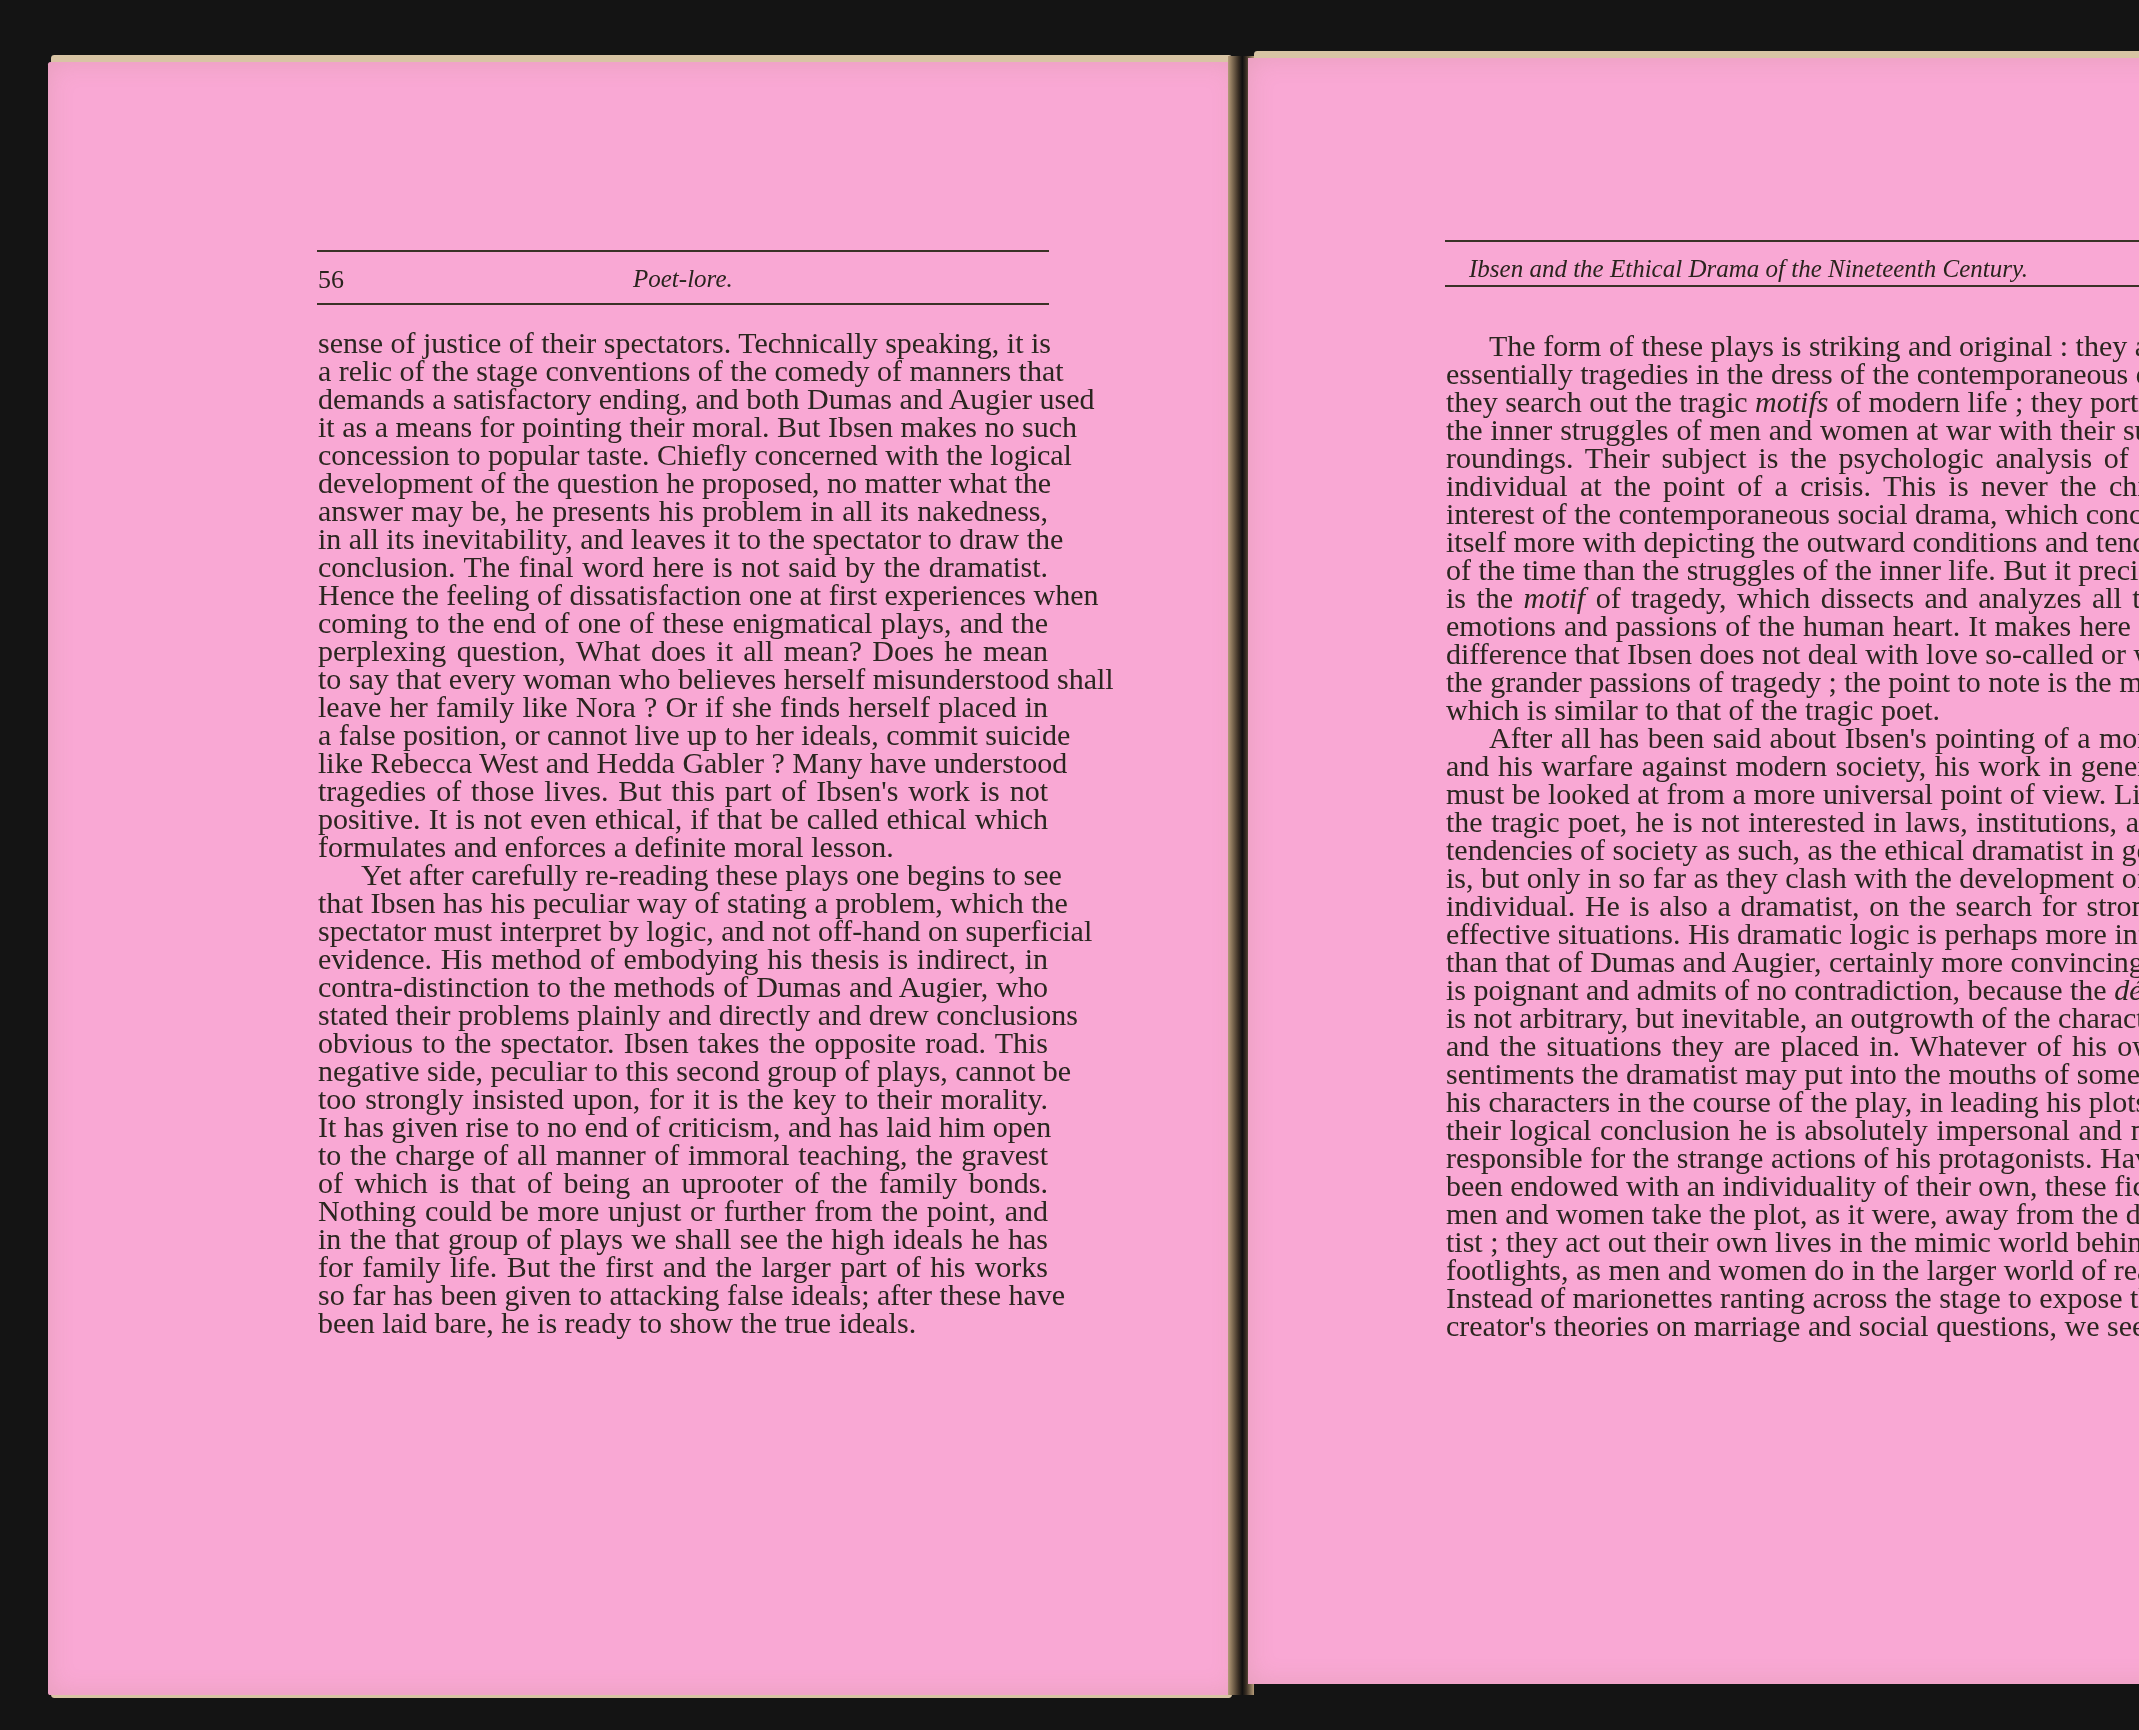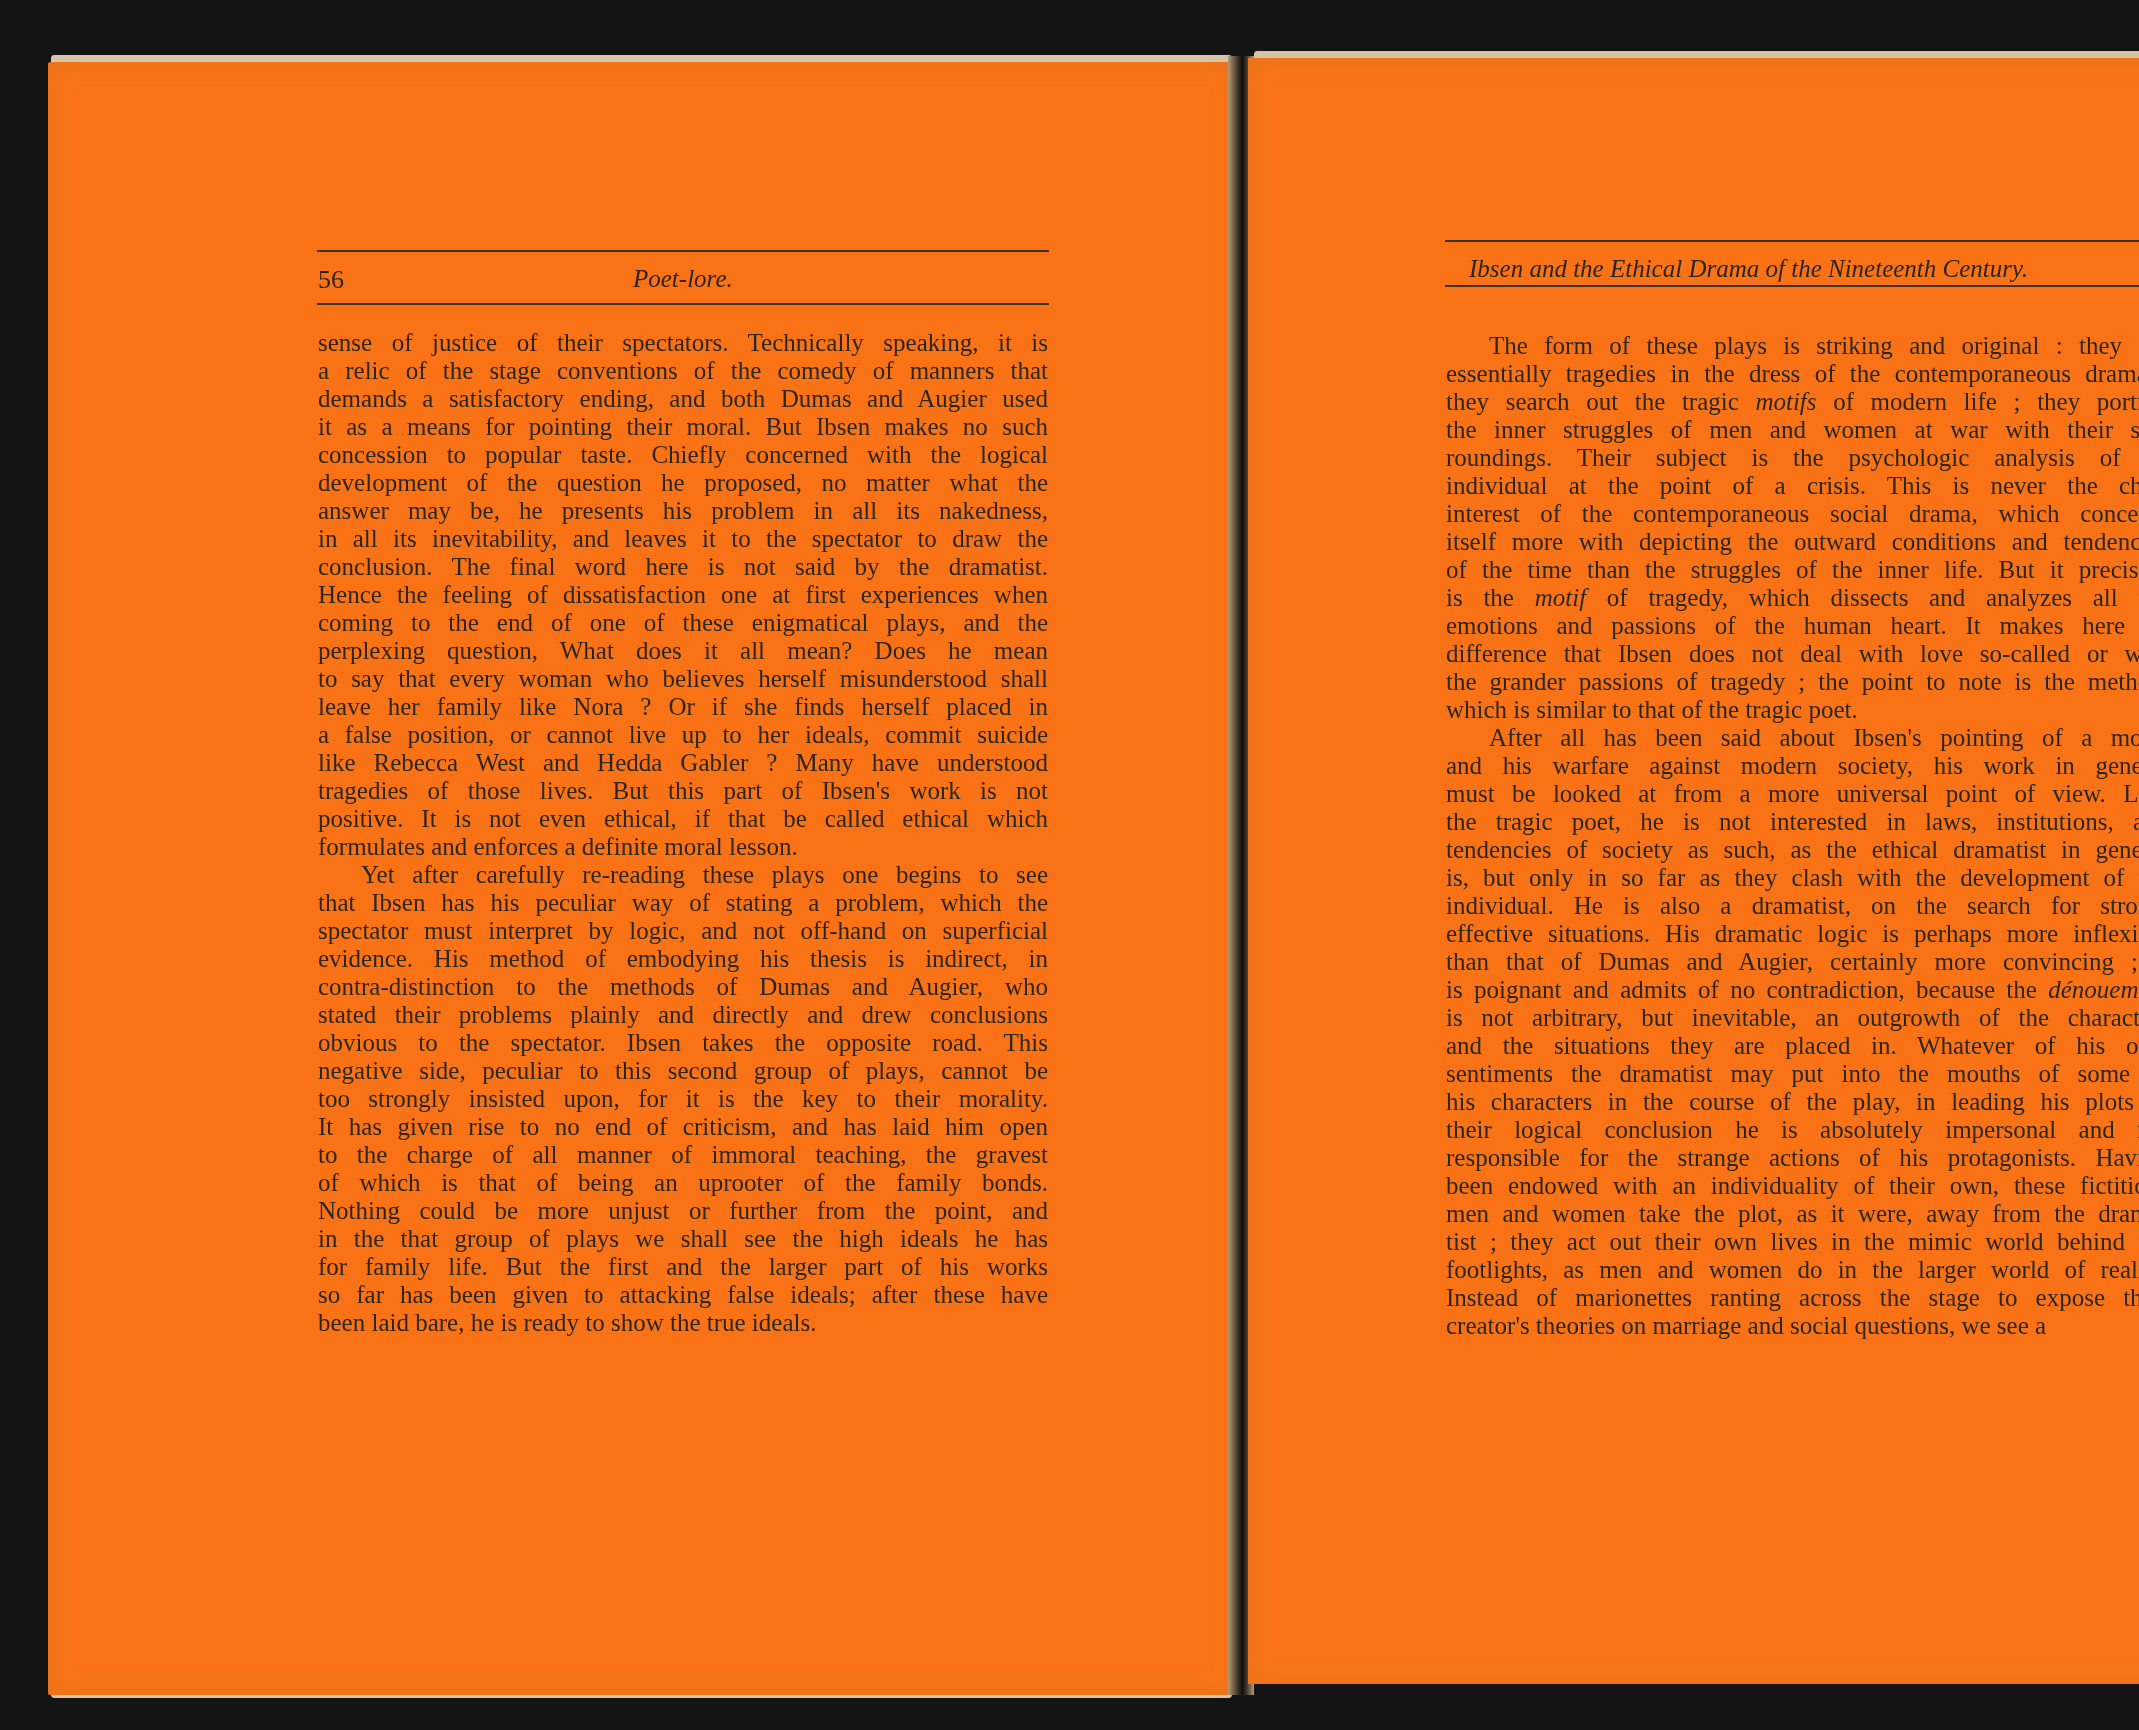--- a/index.html
+++ b/index.html
@@ -3,37 +3,37 @@
 <meta charset="utf-8">
 <style>
   html, body { margin: 0; padding: 0; }
   body {
     width: 2488px; height: 1730px; position: relative; overflow: hidden;
     background: #141414;
     font-family: "Liberation Serif", "DejaVu Serif", serif;
   }
   .page {
     position: absolute;
-    background: #f97316;
+    background: #f9a8d4;
     box-shadow: inset 0 0 26px rgba(150,120,80,0.18);
     font-family: Liberation Serif, serif;
   }
   .page-left { left: 48px; top: 62px; width: 1189px; height: 1633px; border-radius: 2.6px 0 0 2.6px; }
   .page-left-under { position:absolute; left: 51px; top: 55px; width: 1181px; height: 1643px; background:#d8c4a4; border-radius: 3.4px; }
   .page-right { left: 1248px; top: 58px; width: 1186px; height: 1626px; border-radius: 0 2.6px 2.6px 0; }
   .page-right-under { position:absolute; left: 1254px; top: 51px; width: 1188px; height: 1633px; background:#d8c4a4; border-radius: 3.4px; }
   .gutter {
     position: absolute; left: 1228px; top: 56px; width: 26px; height: 1639px;
     background: linear-gradient(90deg, #b59b78 0%, #3a2f24 40%, #0f0f0f 55%, #3a2f24 70%, #b59b78 100%);
   }
   .rule { position: absolute; height: 2.1px; background: #3b3227; }
   .running-head { position: absolute; font-style: italic; color: #2a241e; font-size: 25px; white-space: nowrap; margin-left: 9px; }
   .folio { position: absolute; color: #2a241e; font-size: 26px; }
   .text-col {
-    position: absolute; color: #2b2620; font-size: 25px; line-height: 28px;
+    position: absolute; color: #2b2620; font-size: 30px; line-height: 28px;
   }
   .line { display: block; white-space: nowrap; text-align: justify; text-align-last: justify; height: 28px; }
   .line.last { text-align-last: left; }
   .line.indent { padding-left: 43px; }
   em { font-style: italic; }
 </style>
 </head>
 <body>
 
 <div class="page-left-under"></div>

